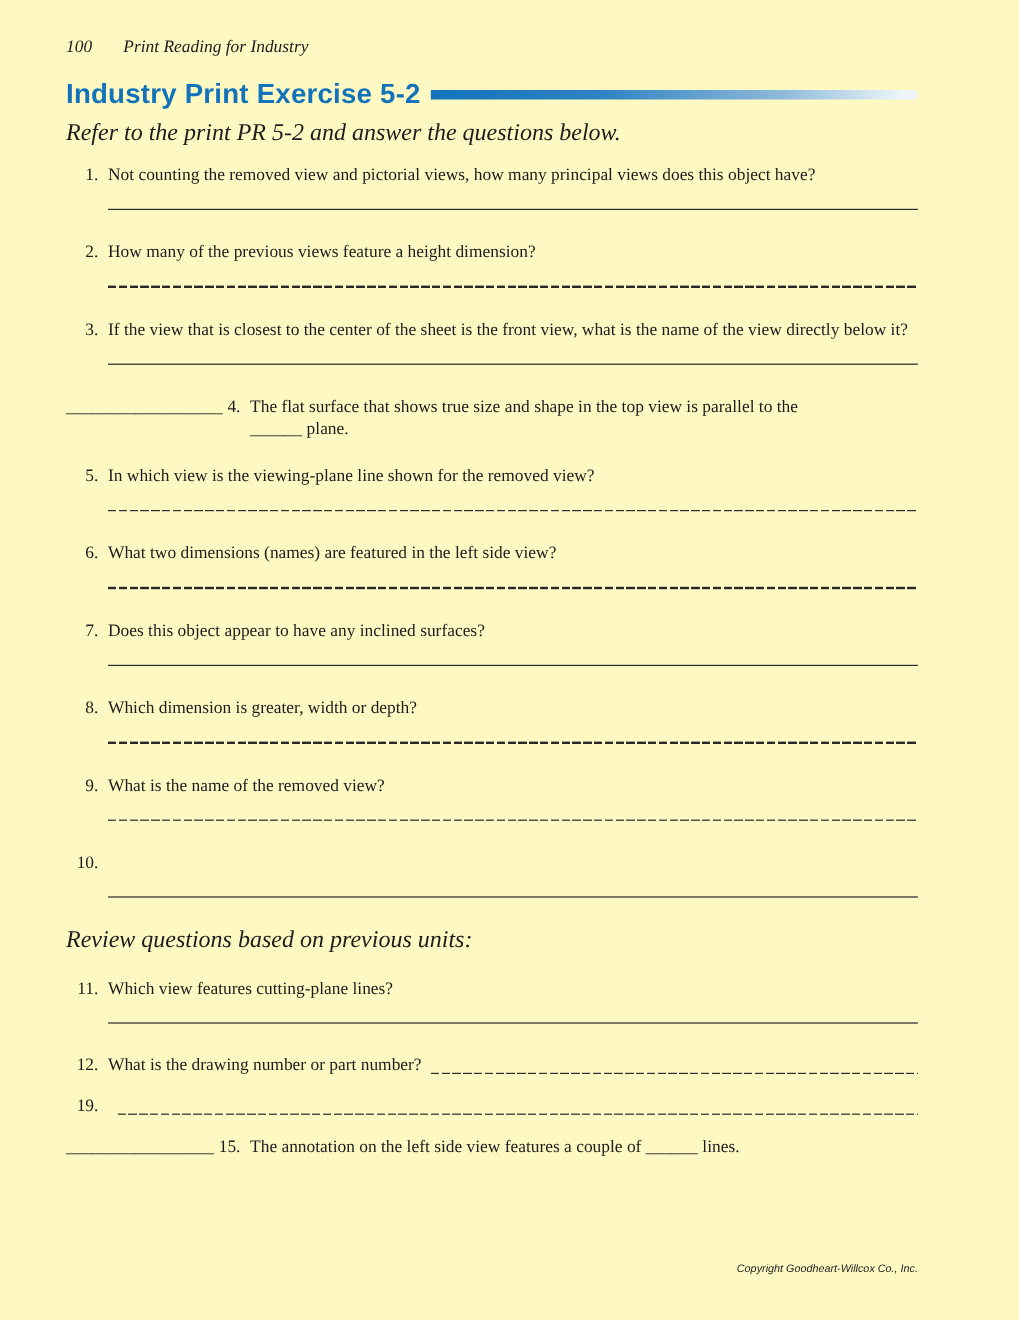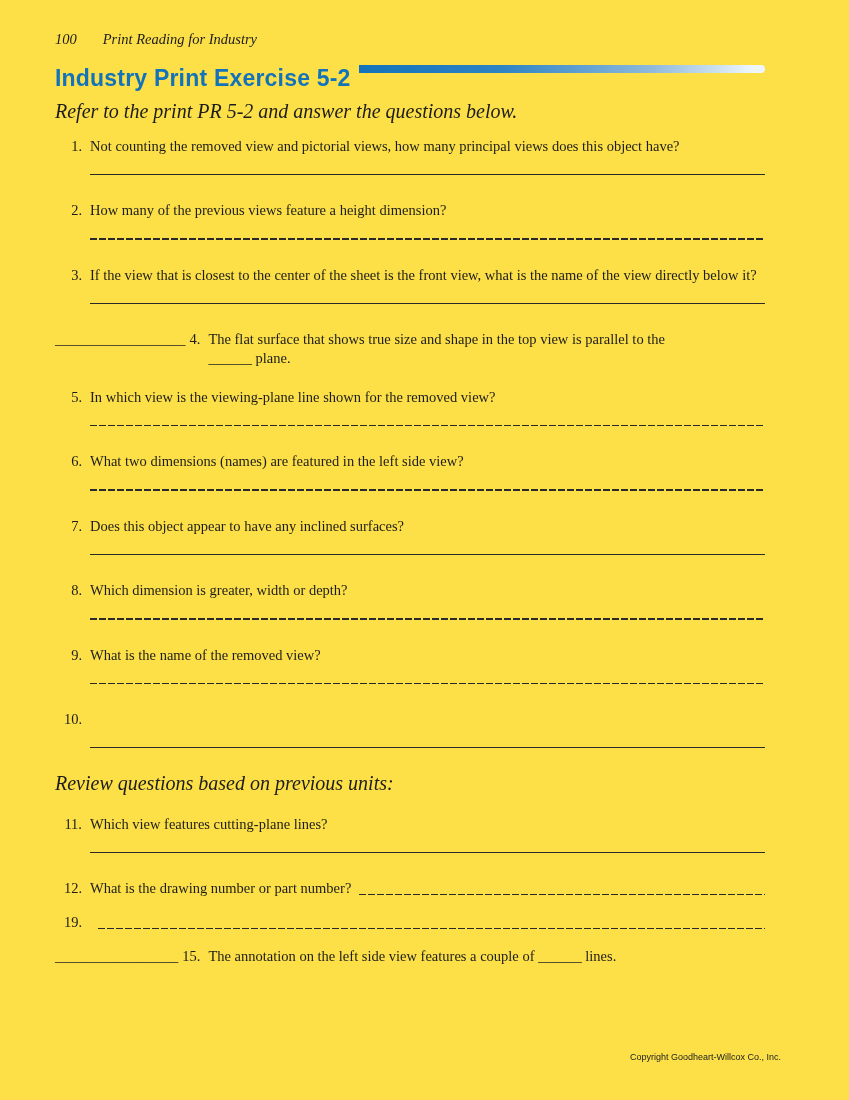--- a/index.html
+++ b/index.html
@@ -1,28 +1,28 @@
 <!DOCTYPE html>
 <html><head>
 <meta charset="utf-8">
 <style>
   html,body{margin:0;padding:0;background:#ffffff;}
   .page{
     position:relative;
     width:849px;height:1100px;
-    background:#fde047;
+    background:#fef9c3;
     box-sizing:border-box;
     padding:30px 84px 0 55px;
     font-family:"Liberation Serif", serif;
     color:#1c1c1c;
     overflow:hidden;
   }
   .running-head{font-style:italic;font-size:14.5px;line-height:19px;}
   .running-head .pagenum{margin-right:26px;}
-  .title-row{display:flex;align-items:flex-start;margin-top:16px;}
+  .title-row{display:flex;align-items:center;margin-top:16px;}
   .title{
     font-family:"Liberation Sans", sans-serif;
     font-weight:bold;font-size:23px;margin:0;letter-spacing:0.2px;
   }
   .title-bar{flex:1;height:8px;margin-left:8px;border-radius:0 4px 4px 0;}
   .instructions{font-style:italic;font-size:20px;margin:10px 0 16px 0;line-height:19px;}
   #questions{margin-top:0;}
   .q{margin-bottom:26px;}
   .q.no-line{margin-bottom:20px;}
   .q.compact{margin-bottom:15px;}
@@ -37,23 +37,23 @@
     height:1.7px;
     background-image:repeating-linear-gradient(90deg,#2a2a2a 0 7px,transparent 7px 9px);
   }
   .uline-fill{
     flex:1 1 auto;height:1.7px;align-self:flex-end;
     margin:0 0 3px 8px;
     background-image:repeating-linear-gradient(90deg,#2a2a2a 0 7px,transparent 7px 9px);
   }
   .review-note{font-style:italic;font-size:20px;margin:17px 0 22px 0;line-height:19px;}
   .footer{
-    position:absolute;right:68px;top:1052px;
+    position:absolute;right:84px;top:1052px;
     font-family:"Liberation Sans", sans-serif;
-    font-size:9px;color:#222222;
+    font-size:9px;color:#222222;font-style:italic;
   }
 </style>
 </head>
 <body>
 
 <div class="page">
 
   <div class="running-head">
     <span class="pagenum">100</span><span>Print Reading for Industry</span>
   </div>

